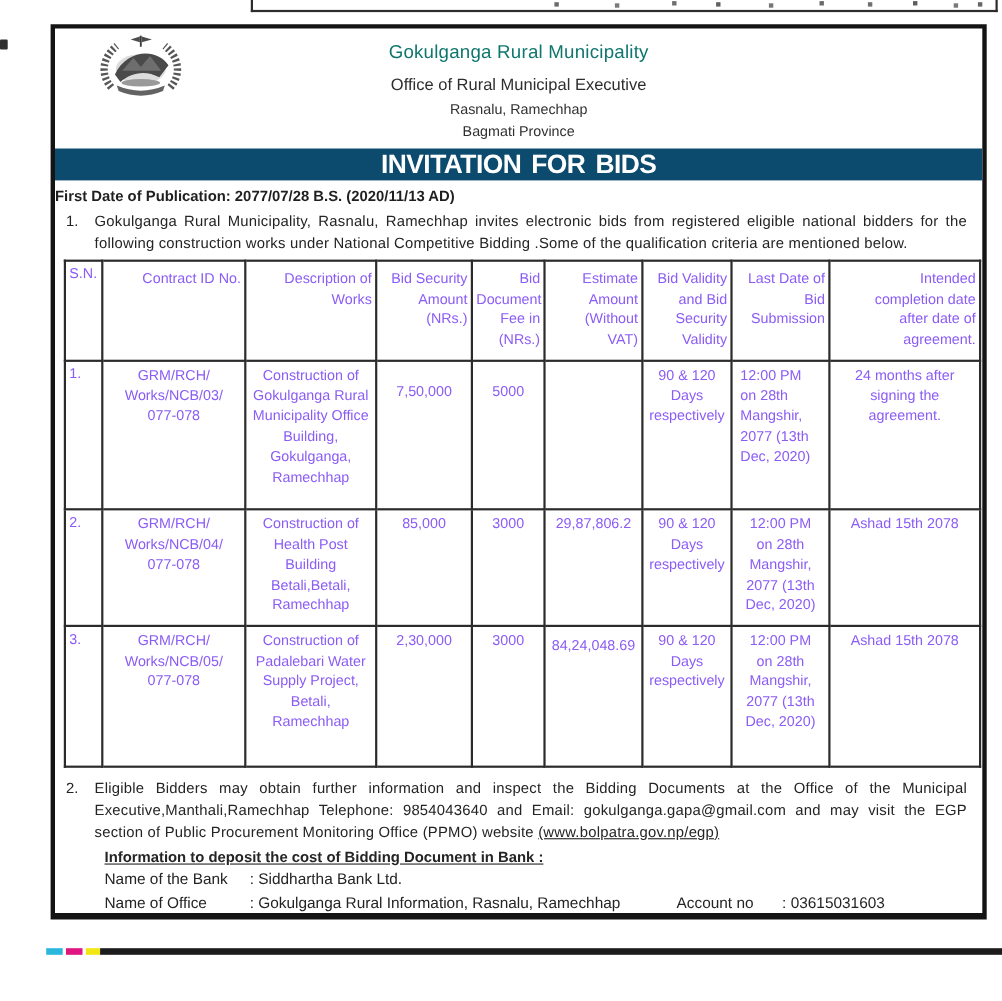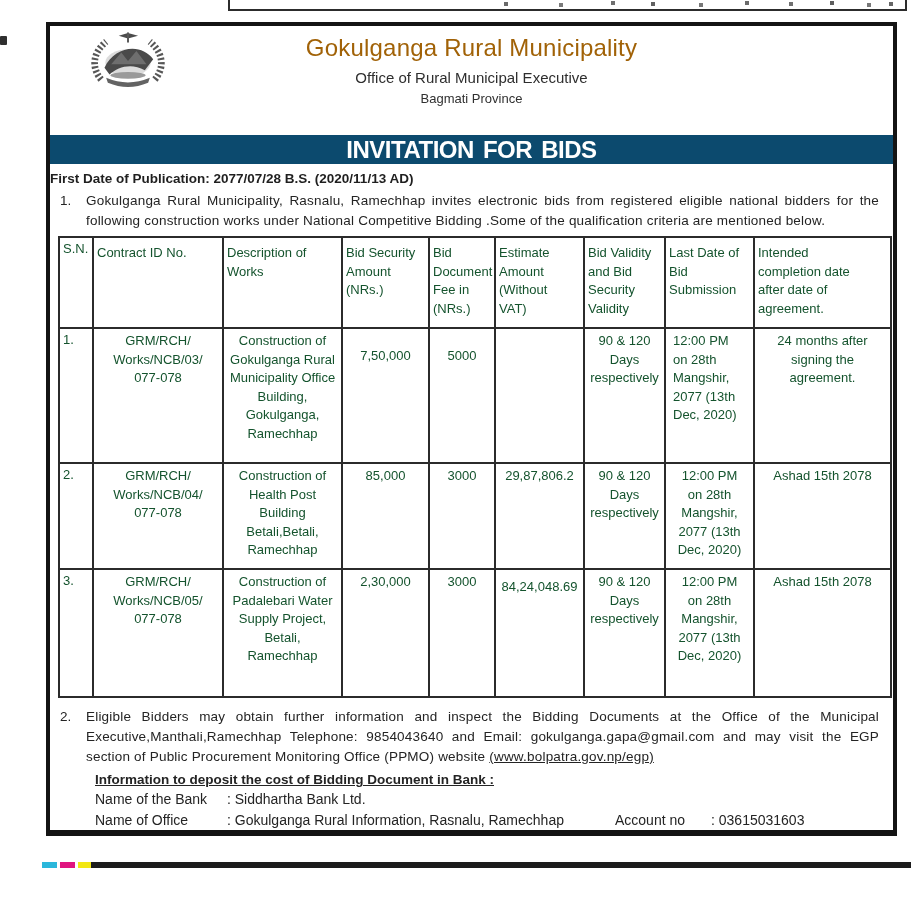--- a/index.html
+++ b/index.html
@@ -23,43 +23,43 @@
   .edge-artifact{
     position:absolute;left:0;top:36px;width:7px;height:9px;background:#2f2f2f;border-radius:1px;
   }
   
   .doc-box{
     position:absolute;left:46px;top:22px;width:851px;height:814px;box-sizing:border-box;
     border:4px solid #141414;border-bottom-width:6px;background:#fff;overflow:hidden;
   }
   .doc-header{position:relative;height:104px;padding-top:5px;}
   .emblem{position:absolute;left:36px;top:4px;width:84px;height:62px;}
-  .doc-title{text-align:center;font-size:24px;line-height:33px;color:#a16207;letter-spacing:.2px;}
+  .doc-title{text-align:center;font-size:17px;line-height:33px;color:#0f766e;letter-spacing:.2px;}
   .doc-sub1{text-align:center;font-size:15px;line-height:20px;margin-top:4px;color:#2e2e2e;}
   .doc-sub2{text-align:center;font-size:13px;line-height:18px;margin-top:3px;color:#303030;}
   .doc-sub3{text-align:center;font-size:13px;line-height:18px;margin-top:2px;color:#303030;}
   .banner{
     height:29px;line-height:29px;background:#161616;color:#fff;text-align:center;
     font-weight:bold;font-size:24px;letter-spacing:-.5px;word-spacing:3px;
   }
   .pub-line{text-align:left;font-weight:bold;font-size:13.5px;margin-top:6px;line-height:18px;color:#1f1f1f;}
   .para{display:flex;margin:3px 14px 0 10px;font-size:13.5px;line-height:20px;}
   .para .num{width:26px;flex:0 0 26px;}
   .para .ptext{flex:1;text-align:justify;letter-spacing:.2px;}
   .link-underline{text-decoration:underline;}
   
   table.bids{
     border-collapse:collapse;table-layout:fixed;width:832px;margin:5px 0 0 8px;
-    font-size:13px;color:#14532d;
+    font-size:13px;color:#8b5cf6;
   }
   table.bids th,table.bids td{
     border:2px solid #2b2b2b;padding:3px 3px;vertical-align:top;
     white-space:pre-line;overflow:hidden;line-height:18.5px;
   }
-  table.bids th{font-weight:normal;text-align:left;padding-top:6px;height:80px;}
+  table.bids th{font-weight:normal;text-align:right;padding-top:6px;height:80px;}
   table.bids th.c0{text-align:left;padding-top:2px;}
   table.bids td{text-align:center;}
   table.bids td.c0{text-align:left;padding-top:2px;}
   tr.r0 td{height:112px;}
   tr.r1 td{height:98px;}
   tr.r2 td{height:115px;}
   tr.r0 td.c3,tr.r0 td.c4{padding-top:18px;margin-top:24px;}
   tr.r0 td.c7{text-align:left;padding-left:7px;}
   tr.r2 td.c5{padding-top:8px;}
   
@@ -96,20 +96,21 @@
       <path d="M18,58 C6,44 8,26 24,13" stroke="#575757" stroke-width="8" fill="none" stroke-dasharray="2.5 2.5"></path>
       <path d="M82,58 C94,44 92,26 76,13" stroke="#575757" stroke-width="8" fill="none" stroke-dasharray="2.5 2.5"></path>
       <rect x="49" y="2" width="2" height="12" fill="#3d3d3d"></rect>
       <path d="M51,3 l11,3 -11,3 z" fill="#4c4c4c"></path>
       <path d="M49,3 l-10,3 10,3 z" fill="#4c4c4c"></path>
       <ellipse cx="50" cy="53" rx="21" ry="4" fill="#9a9a9a"></ellipse>
       <path d="M24,56 Q50,67 76,56 L74,62 Q50,72 26,62 Z" fill="#636363"></path>
     </svg>
     <div class="doc-title">Gokulganga Rural Municipality</div>
     <div class="doc-sub1">Office of Rural Municipal Executive</div>
+    <div class="doc-sub2">Rasnalu, Ramechhap</div>
     <div class="doc-sub3">Bagmati Province</div>
   </div>
 
   <div class="banner" style="background: #0c4a6e; color: rgb(255, 255, 255);">INVITATION FOR BIDS</div>
 
   <div class="pub-line">First Date of Publication: 2077/07/28 B.S. (2020/11/13 AD)</div>
 
   <div class="para">
     <span class="num">1.</span>
     <span class="ptext">Gokulganga Rural Municipality, Rasnalu, Ramechhap invites electronic bids from registered eligible national bidders for the following construction works under National Competitive Bidding .Some of the qualification criteria are mentioned below.</span>

